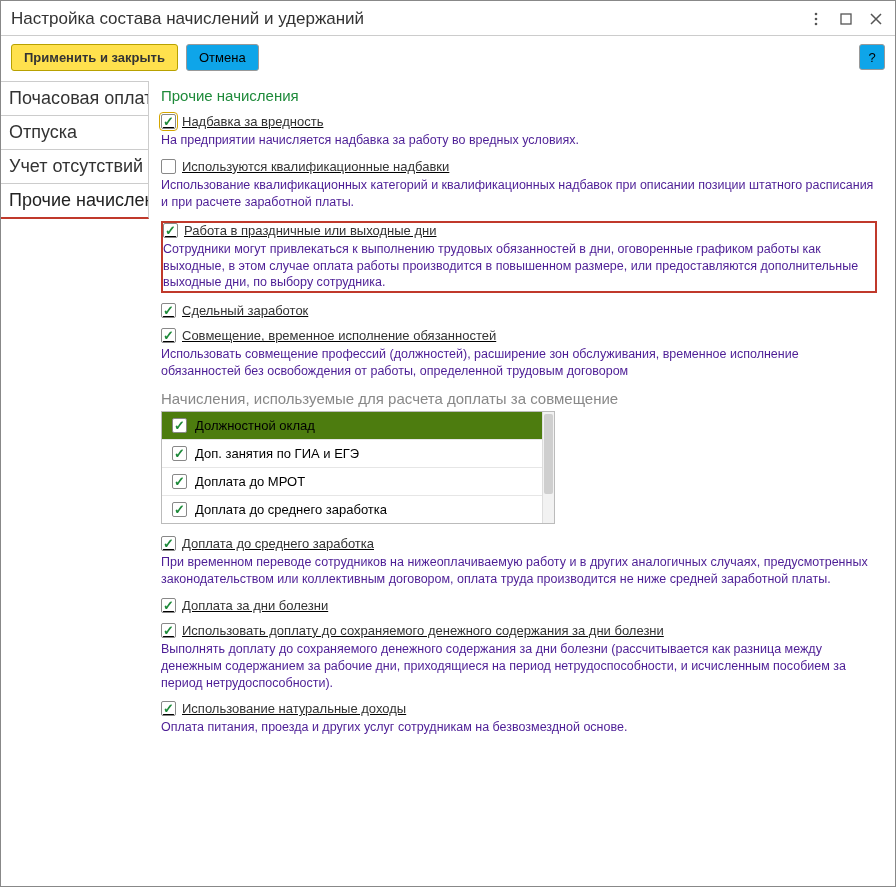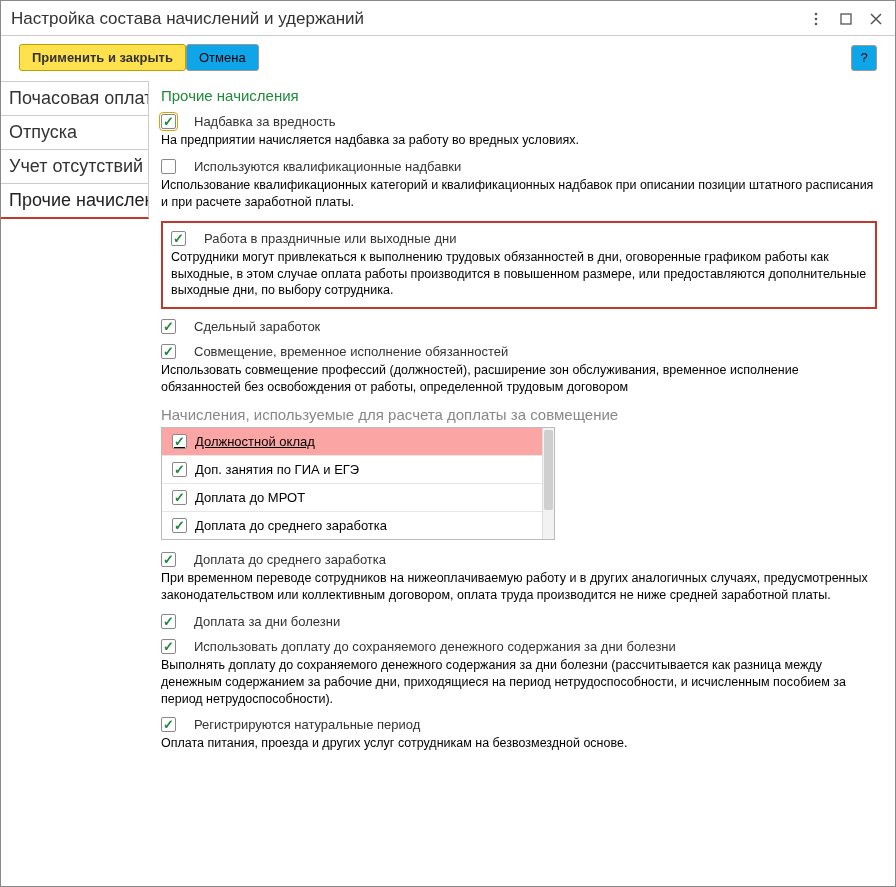--- a/index.html
+++ b/index.html
@@ -29,22 +29,22 @@
   height: 18px;
   margin-left: 12px;
   display: flex;
   align-items: center;
   justify-content: center;
   color: #555;
   cursor: pointer;
 }
 .toolbar {
   display: flex;
-  align-items: center;
-  padding: 8px 18px;
+  padding: 8px 10px;
+  gap: 8px;
 }
 .btn {
   border: 1px solid #999;
   border-radius: 3px;
   padding: 5px 12px;
   font-size: 13px;
   cursor: pointer;
   background: #0ea5e9;
 }
 .btn-primary {
@@ -95,22 +95,23 @@
   font-size: 15px;
   font-weight: normal;
   margin-bottom: 10px;
 }
 .opt {
   margin-bottom: 10px;
 }
 .opt-row {
   display: flex;
   align-items: center;
-  gap: 18px;
+  gap: 6px;
   margin-bottom: 3px;
+  text-decoration: underline;
 }
 .cb {
   width: 15px;
   height: 15px;
   border: 1px solid #888;
   border-radius: 2px;
   display: inline-flex;
   align-items: center;
   justify-content: center;
   flex-shrink: 0;
@@ -124,28 +125,27 @@
   line-height: 1;
 }
 .cb.framed {
   outline: 1px solid #d4a600;
   outline-offset: 1px;
 }
 .opt-label {
   color: #333;
 }
 .opt-desc {
-  color: #000000;
+  color: #4c1d95;
   font-size: 12.5px;
   line-height: 1.35;
   margin-left: 0;
 }
 .highlight {
   border: 2px solid #c0392b;
-  padding: 8px;
   margin: 6px 0 10px 0;
 }
 .listlabel {
   color: #888;
   font-size: 15px;
   margin: 8px 0 4px 0;
 }
 .listbox {
   border: 1px solid #bbb;
   width: 394px;
@@ -156,22 +156,21 @@
 }
 .list-item {
   display: flex;
   align-items: center;
   gap: 8px;
   padding: 6px 10px;
   border-bottom: 1px solid #e6e6e6;
 }
 .list-item:last-child { border-bottom: none; }
 .list-item.sel {
-  background: #fca5a5;
-  text-decoration: underline;
+  background: #4d7c0f;
 }
 .scrollbar {
   position: absolute;
   right: 0;
   top: 0;
   bottom: 0;
   width: 12px;
   background: #f2f2f2;
   border-left: 1px solid #ddd;
 }
@@ -313,19 +312,19 @@
       <div class="opt-row">
         <span class="cb checked"></span>
         <span class="opt-label">Использовать доплату до сохраняемого денежного содержания за дни болезни</span>
       </div>
       <div class="opt-desc">Выполнять доплату до сохраняемого денежного содержания за дни болезни (рассчитывается как разница между денежным содержанием за рабочие дни, приходящиеся на период нетрудоспособности, и исчисленным пособием за период нетрудоспособности).</div>
     </div>
 
     <div class="opt">
       <div class="opt-row">
         <span class="cb checked"></span>
-        <span class="opt-label">Регистрируются натуральные период</span>
+        <span class="opt-label">Использование натуральные доходы</span>
       </div>
       <div class="opt-desc">Оплата питания, проезда и других услуг сотрудникам на безвозмездной основе.</div>
     </div>
 
   </div>
 </div>
 
 </body></html>

